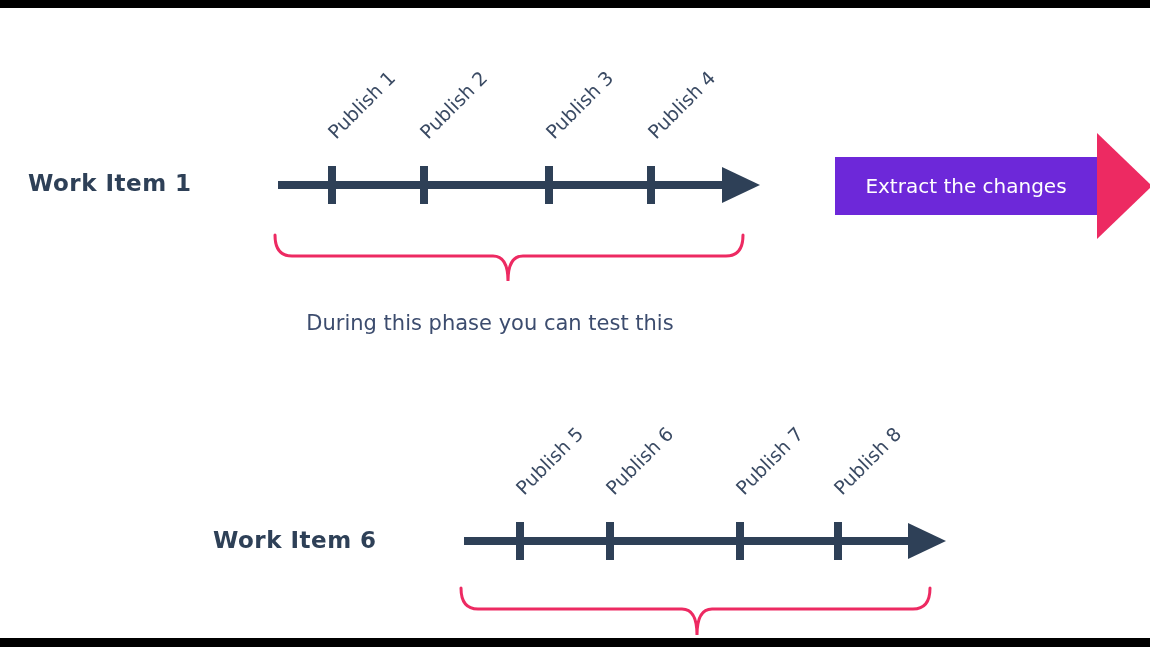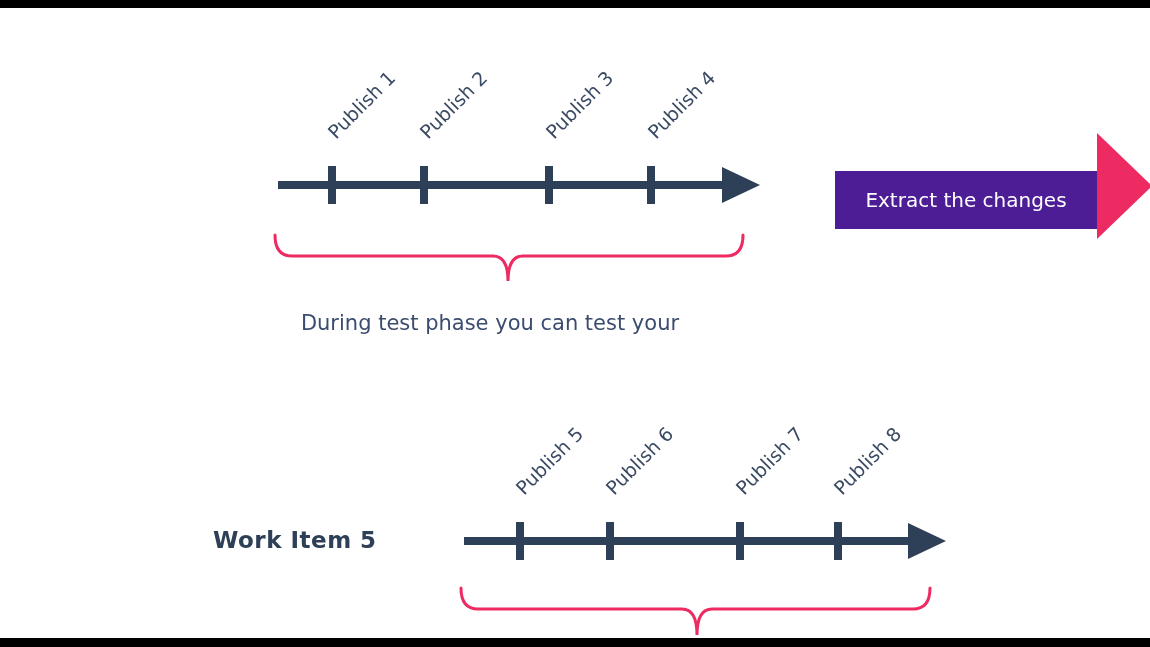--- a/index.html
+++ b/index.html
@@ -47,25 +47,24 @@
     top: 133px;
     width: 315px;
     height: 106px;
   }
   .extract-arrow .body {
     position: absolute;
     left: 0;
     top: 24px;
     width: 262px;
     height: 58px;
-    background: #4c1d95;
+    background: #6d28d9;
     display: flex;
     align-items: center;
     justify-content: center;
-    margin-top: 14px;
   }
   .extract-arrow .body span {
     color: #ffffff;
     font-size: 20px;
     white-space: nowrap;
   }
   .extract-arrow .head {
     position: absolute;
     left: 262px;
     top: 0;
@@ -89,20 +88,21 @@
     line-height: 30px;
   }
 </style>
 </head>
 <body>
 
 <div class="canvas">
 
   <div class="edge-bar top"></div>
 
+  <div class="work-item-label" style="left:28px; top:170px;">Work Item 1</div>
 
   <svg class="timeline-svg" style="left:270px; top:152px;" width="500" height="66">
     <line x1="8" y1="33" x2="458" y2="33" stroke="#2e4057" stroke-width="8"></line>
     <line x1="62" y1="14" x2="62" y2="52" stroke="#2e4057" stroke-width="8"></line>
     <line x1="154" y1="14" x2="154" y2="52" stroke="#2e4057" stroke-width="8"></line>
     <line x1="279" y1="14" x2="279" y2="52" stroke="#2e4057" stroke-width="8"></line>
     <line x1="381" y1="14" x2="381" y2="52" stroke="#2e4057" stroke-width="8"></line>
     <polygon points="452,15 452,51 490,33" fill="#2e4057"></polygon>
   </svg>
 
@@ -116,24 +116,24 @@
       <span>Extract the changes</span>
     </div>
     <div class="head"></div>
   </div>
 
   <svg class="brace-svg" style="left:272px; top:233px;" width="476" height="54">
     <path d="M 3,2 Q 3,23 20,23 L 221,23 Q 236,23 236,48 Q 236,23 251,23 L 454,23 Q 471,23 471,2" fill="none" stroke="#ed2a62" stroke-width="3" stroke-linecap="round"></path>
   </svg>
 
   <div class="note-text">
-    <div>During test phase you can test your</div>
+    <div>During this phase you can test this</div>
   </div>
 
-  <div class="work-item-label" style="left:213px; top:527px;">Work Item 5</div>
+  <div class="work-item-label" style="left:213px; top:527px;">Work Item 6</div>
 
   <svg class="timeline-svg" style="left:458px; top:508px;" width="500" height="66">
     <line x1="6" y1="33" x2="452" y2="33" stroke="#2e4057" stroke-width="8"></line>
     <line x1="62" y1="14" x2="62" y2="52" stroke="#2e4057" stroke-width="8"></line>
     <line x1="152" y1="14" x2="152" y2="52" stroke="#2e4057" stroke-width="8"></line>
     <line x1="282" y1="14" x2="282" y2="52" stroke="#2e4057" stroke-width="8"></line>
     <line x1="380" y1="14" x2="380" y2="52" stroke="#2e4057" stroke-width="8"></line>
     <polygon points="450,15 450,51 488,33" fill="#2e4057"></polygon>
   </svg>
 

